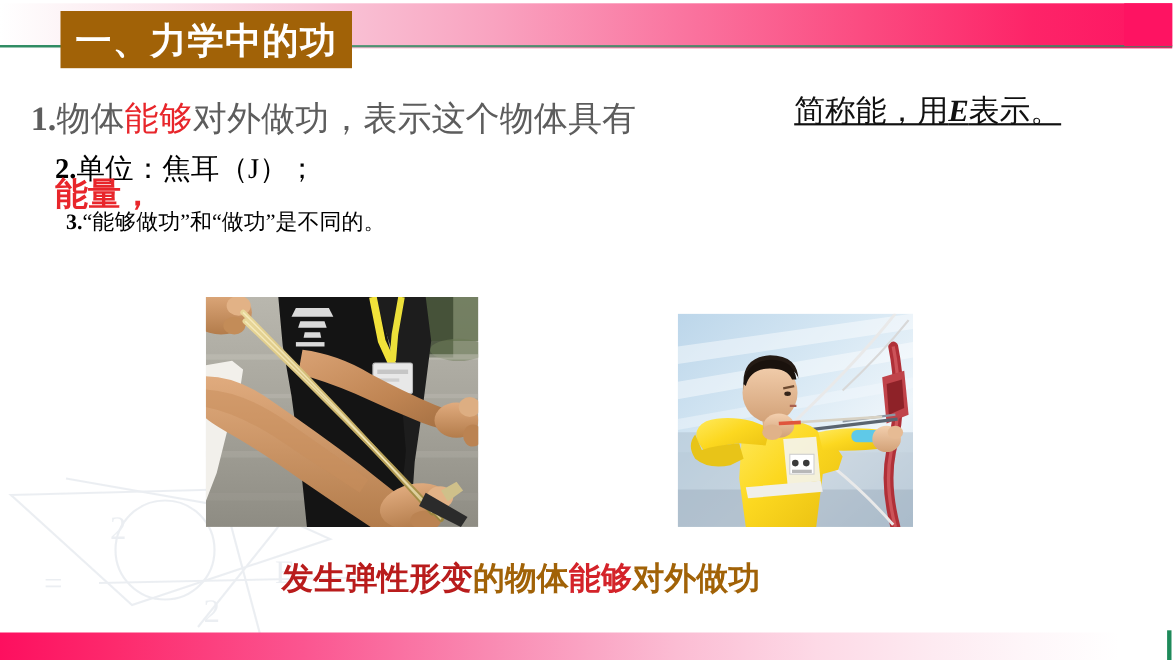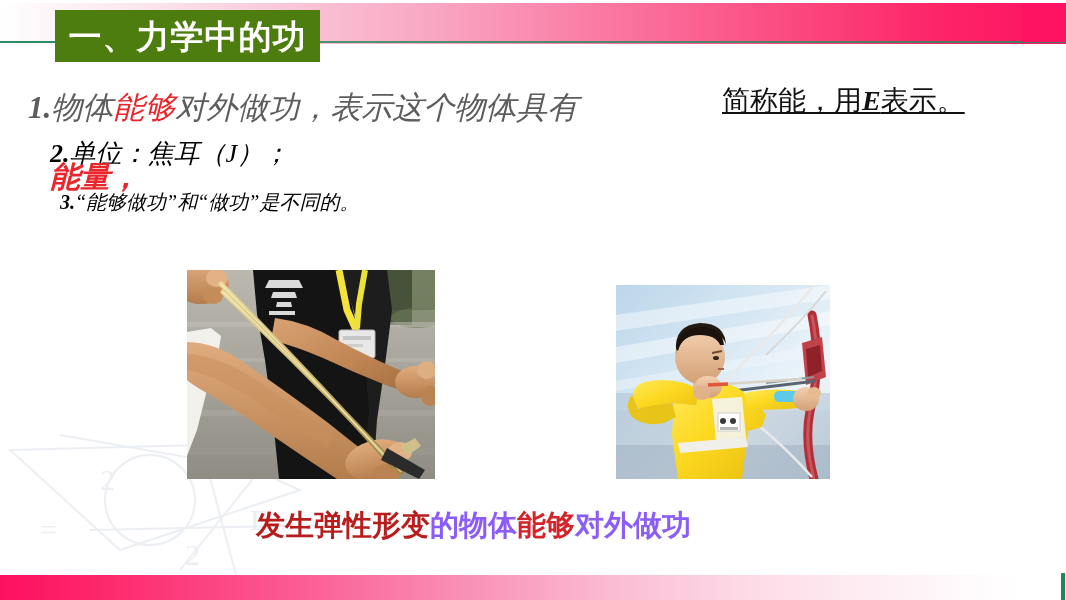--- a/index.html
+++ b/index.html
@@ -64,21 +64,21 @@
     background: #2e8b62;
   }
 
   
   .title-chip {
     position: absolute;
     left: 55px;
     top: 10px;
     width: 265px;
     height: 52px;
-    background: #4d7c0f;
+    background: #a16207;
     display: flex;
     align-items: center;
     justify-content: center;
   }
   .title-chip .title-text {
     color: #ffffff;
     font-family: "Liberation Sans", "DejaVu Sans", sans-serif;
     font-weight: bold;
     font-size: 33px;
     letter-spacing: 1px;
@@ -91,21 +91,20 @@
     position: absolute;
     left: 28px;
     top: 92px;
     width: 700px;
   }
   .line {
     font-size: 30px;
     line-height: 1.0;
     color: #000000;
     white-space: nowrap;
-    font-style: italic;
   }
   .line-1 {
     position: absolute;
     left: 0px;
     top: 0px;
     color: #5d5d5d;
     font-size: 31px;
   }
   .line-2 {
     position: absolute;
@@ -175,21 +174,21 @@
   .caption {
     position: absolute;
     left: 256px;
     top: 506px;
     font-size: 29px;
     font-weight: bold;
     white-space: nowrap;
     font-family: "Liberation Serif", "DejaVu Serif", serif;
   }
   .cap-red  { color: #b91c1c; }
-  .cap-blue { color: #8b5cf6; }
+  .cap-blue { color: #a16207; }
   .cap-red2 { color: #d4232a; }
 
   
   .bottom-band {
     position: absolute;
     left: 0px;
     top: 575px;
     width: 1060px;
     height: 25px;
     background: linear-gradient(to right,

